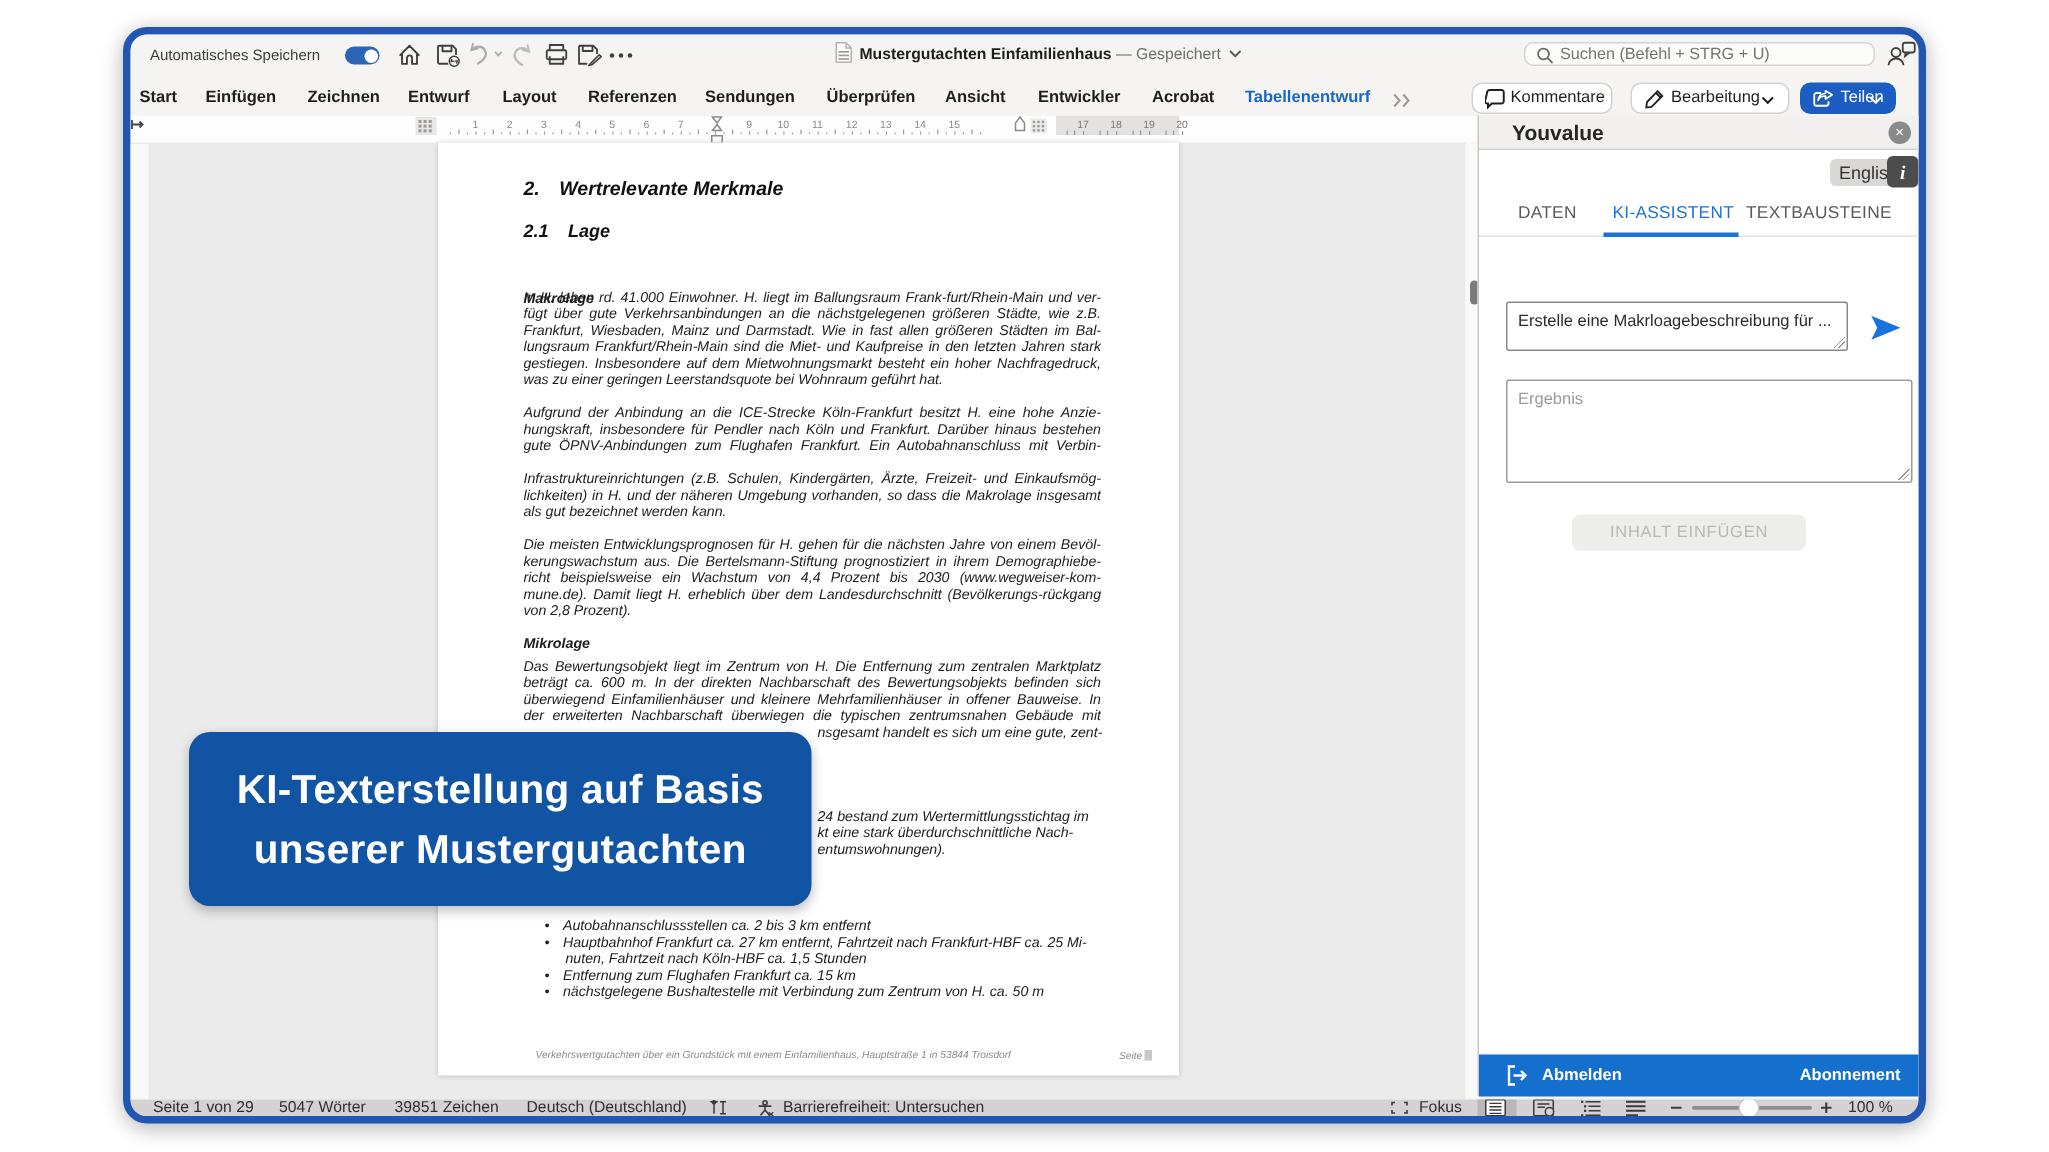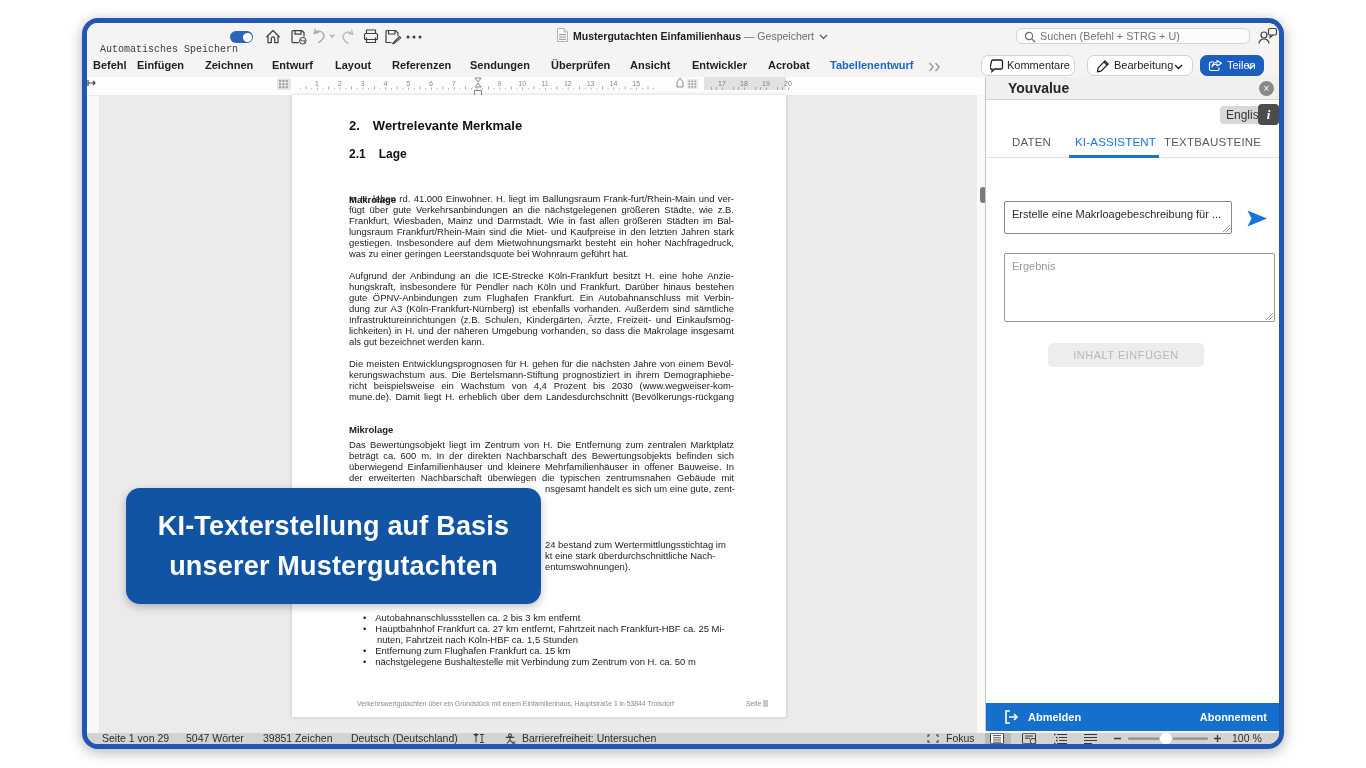--- a/index.html
+++ b/index.html
@@ -3,41 +3,41 @@
 <meta charset="utf-8">
 <style>
   * { margin:0; padding:0; box-sizing:border-box; }
   html,body { width:1366px; height:768px; background:#fff; overflow:hidden;
     font-family:"Liberation Sans", sans-serif; }
   .win { position:absolute; left:82px; top:18px; width:1202px; height:731px;
     border:5px solid #2156b2; border-radius:16px; background:#f5f4f3;
     box-shadow:0 3px 14px rgba(0,0,0,0.3); overflow:hidden; }
   
   .titlebar { position:absolute; left:0; top:0; width:1192px; height:32px; background:#f5f4f3; }
-  .autosave { position:absolute; left:13px; top:21px; font-size:10px; color:#3d3d3d;font-family:Liberation Mono, monospace; }
+  .autosave { position:absolute; left:13px; top:9px; font-size:10px; color:#3d3d3d; }
   .toggle { position:absolute; left:143px; top:8px; width:23px; height:12px; background:#2b66b4;
     border-radius:6px; }
   .toggle .knob { position:absolute; right:1.5px; top:1.5px; width:9px; height:9px; background:#fff; border-radius:50%; }
   .doctitle { position:absolute; left:486px; top:7px; width:360px; font-size:10.5px; color:#1e1e1e; }
   .searchbox { position:absolute; left:929px; top:5px; width:234px; height:16px; border:1px solid #d6d4d2;
     border-radius:6px; background:#fcfcfb; color:#747474; font-size:10.8px; line-height:15px; }
   
   .tabsrow { position:absolute; left:0; top:32px; width:1192px; height:22px; background:#f5f4f3; }
   .rtab { position:absolute; top:4px; font-size:11px; font-weight:bold; color:#1e1e1e; white-space:nowrap; }
   .btnrow-btn { position:absolute; height:21px; border:1px solid #d4d2d0; background:#fff; border-radius:7px;
     font-size:11px; font-weight:normal; color:#1e1e1e; line-height:19px; text-align:center; }
   
   .rulerrow { position:absolute; left:0; top:54px; width:898px; height:18px; background:#fdfdfd; }
   
   .docarea { position:absolute; left:0; top:72px; width:898px; height:638px; background:#ebebeb; }
   .gutterL { position:absolute; left:0; top:1px; width:12px; height:637px; background:#f8f8f7; }
   .gutterR { position:absolute; left:890px; top:0; width:8px; height:638px; background:#f9f9f8; }
   .thumb { position:absolute; left:893px; top:92px; width:6px; height:16px; background:#7b7b7b; border-radius:3px; }
   .page { position:absolute; left:205px; top:0; width:494px; height:622px; background:#fff;
-    box-shadow:0 0 4px rgba(0,0,0,0.18); }
+    box-shadow:0 0 4px rgba(0,0,0,0.18);font-style:italic; }
   .pline { position:absolute; left:57px; width:385px; font-size:9.45px; color:#1c1c1c; white-space:nowrap; }
   .just { white-space:normal; text-align:justify; text-align-last:justify; height:11px; overflow:hidden; }
   
   .badge { position:absolute; left:126px; top:488px; width:415px; height:116px; background:#1254a4;
     border-radius:14px; box-shadow:0 3px 8px rgba(0,0,0,0.25); text-align:center; color:#fff;
     font-weight:bold; font-size:27px; line-height:40px; padding-top:18px; letter-spacing:0.2px; }
   
   .sidebar { position:absolute; left:898px; top:54px; width:294px; height:654px; background:#fff;
     border-left:1px solid #c9c7c5; }
   .sbheader { position:absolute; left:0; top:0; width:294px; height:23px; background:#f1f0ef;
@@ -111,21 +111,21 @@
       <span style="color:#6e6e6e"> — Gespeichert</span> <svg width="9" height="6" style="margin-left:2px">
           <path d="M1,1 L4.5,4.5 L8,1" stroke="#555" stroke-width="1.2" fill="none"></path>
         </svg></div>
     <div class="searchbox"><svg width="12" height="12" style="position:absolute;left:7px;top:2px">
           <circle cx="5" cy="5" r="3.6" stroke="#6a6a6a" stroke-width="1.2" fill="none"></circle>
           <path d="M7.8,7.8 L11,11" stroke="#6a6a6a" stroke-width="1.2"></path>
         </svg><span style="margin-left:23px">Suchen (Befehl + STRG + U)</span></div>
   </div>
 
   <div class="tabsrow">
-    <span class="rtab" style="left:6px">Befehl</span>
+    <span class="rtab" style="left:6px">Start</span>
     <span class="rtab" style="left:50px">Einfügen</span>
     <span class="rtab" style="left:118px">Zeichnen</span>
     <span class="rtab" style="left:185px">Entwurf</span>
     <span class="rtab" style="left:248px">Layout</span>
     <span class="rtab" style="left:305px">Referenzen</span>
     <span class="rtab" style="left:383px">Sendungen</span>
     <span class="rtab" style="left:464px">Überprüfen</span>
     <span class="rtab" style="left:543px">Ansicht</span>
     <span class="rtab" style="left:605px">Entwickler</span>
     <span class="rtab" style="left:681px">Acrobat</span>
@@ -285,28 +285,28 @@
       <div class="pline" style="top:99px; font-size:9.5px; font-weight:bold;">Makrolage</div>
       <div class="pline just" style="top:98px">In H. leben rd. 41.000 Einwohner. H. liegt im Ballungsraum Frank-furt/Rhein-Main und ver-</div>
       <div class="pline just" style="top:109px">fügt über gute Verkehrsanbindungen an die nächstgelegenen größeren Städte, wie z.B.</div>
       <div class="pline just" style="top:120px">Frankfurt, Wiesbaden, Mainz und Darmstadt. Wie in fast allen größeren Städten im Bal-</div>
       <div class="pline just" style="top:131px">lungsraum Frankfurt/Rhein-Main sind die Miet- und Kaufpreise in den letzten Jahren stark</div>
       <div class="pline just" style="top:142px">gestiegen. Insbesondere auf dem Mietwohnungsmarkt besteht ein hoher Nachfragedruck,</div>
       <div class="pline" style="top:153px">was zu einer geringen Leerstandsquote bei Wohnraum geführt hat.</div>
       <div class="pline just" style="top:175px">Aufgrund der Anbindung an die ICE-Strecke Köln-Frankfurt besitzt H. eine hohe Anzie-</div>
       <div class="pline just" style="top:186px">hungskraft, insbesondere für Pendler nach Köln und Frankfurt. Darüber hinaus bestehen</div>
       <div class="pline just" style="top:197px">gute ÖPNV-Anbindungen zum Flughafen Frankfurt. Ein Autobahnanschluss mit Verbin-</div>
-      <div class="pline just" style="top:208px">dung zur A3 (Köln-Frankfurt-Nürnberg) ist ebenfalls vorhanden. Außerdem sind sämtliche</div>
       <div class="pline just" style="top:219px">Infrastruktureinrichtungen (z.B. Schulen, Kindergärten, Ärzte, Freizeit- und Einkaufsmög-</div>
       <div class="pline just" style="top:230px">lichkeiten) in H. und der näheren Umgebung vorhanden, so dass die Makrolage insgesamt</div>
       <div class="pline" style="top:241px">als gut bezeichnet werden kann.</div>
       <div class="pline just" style="top:263px">Die meisten Entwicklungsprognosen für H. gehen für die nächsten Jahre von einem Bevöl-</div>
       <div class="pline just" style="top:274px">kerungswachstum aus. Die Bertelsmann-Stiftung prognostiziert in ihrem Demographiebe-</div>
       <div class="pline just" style="top:285px">richt beispielsweise ein Wachstum von 4,4 Prozent bis 2030 (www.wegweiser-kom-</div>
       <div class="pline just" style="top:296px">mune.de). Damit liegt H. erheblich über dem Landesdurchschnitt (Bevölkerungs-rückgang</div>
+      <div class="pline" style="top:307px">von 2,8 Prozent).</div>
       <div class="pline" style="top:329px; font-weight:bold; font-size:9.5px">Mikrolage</div>
       <div class="pline just" style="top:344px">Das Bewertungsobjekt liegt im Zentrum von H. Die Entfernung zum zentralen Marktplatz</div>
       <div class="pline just" style="top:355px">beträgt ca. 600 m. In der direkten Nachbarschaft des Bewertungsobjekts befinden sich</div>
       <div class="pline just" style="top:366px">überwiegend Einfamilienhäuser und kleinere Mehrfamilienhäuser in offener Bauweise. In</div>
       <div class="pline just" style="top:377px">der erweiterten Nachbarschaft überwiegen die typischen zentrumsnahen Gebäude mit</div>
       <div class="pline" style="top:388px; left:253px">nsgesamt handelt es sich um eine gute, zent-</div>
       <div class="pline" style="top:444px; left:253px">24 bestand zum Wertermittlungsstichtag im</div>
       <div class="pline" style="top:455px; left:253px">kt eine stark überdurchschnittliche Nach-</div>
       <div class="pline" style="top:466px; left:253px">entumswohnungen).</div>
       <div class="pline" style="top:517px; left:71px">•<span style="margin-left:9px">Autobahnanschlussstellen ca. 2 bis 3 km entfernt</span></div>

